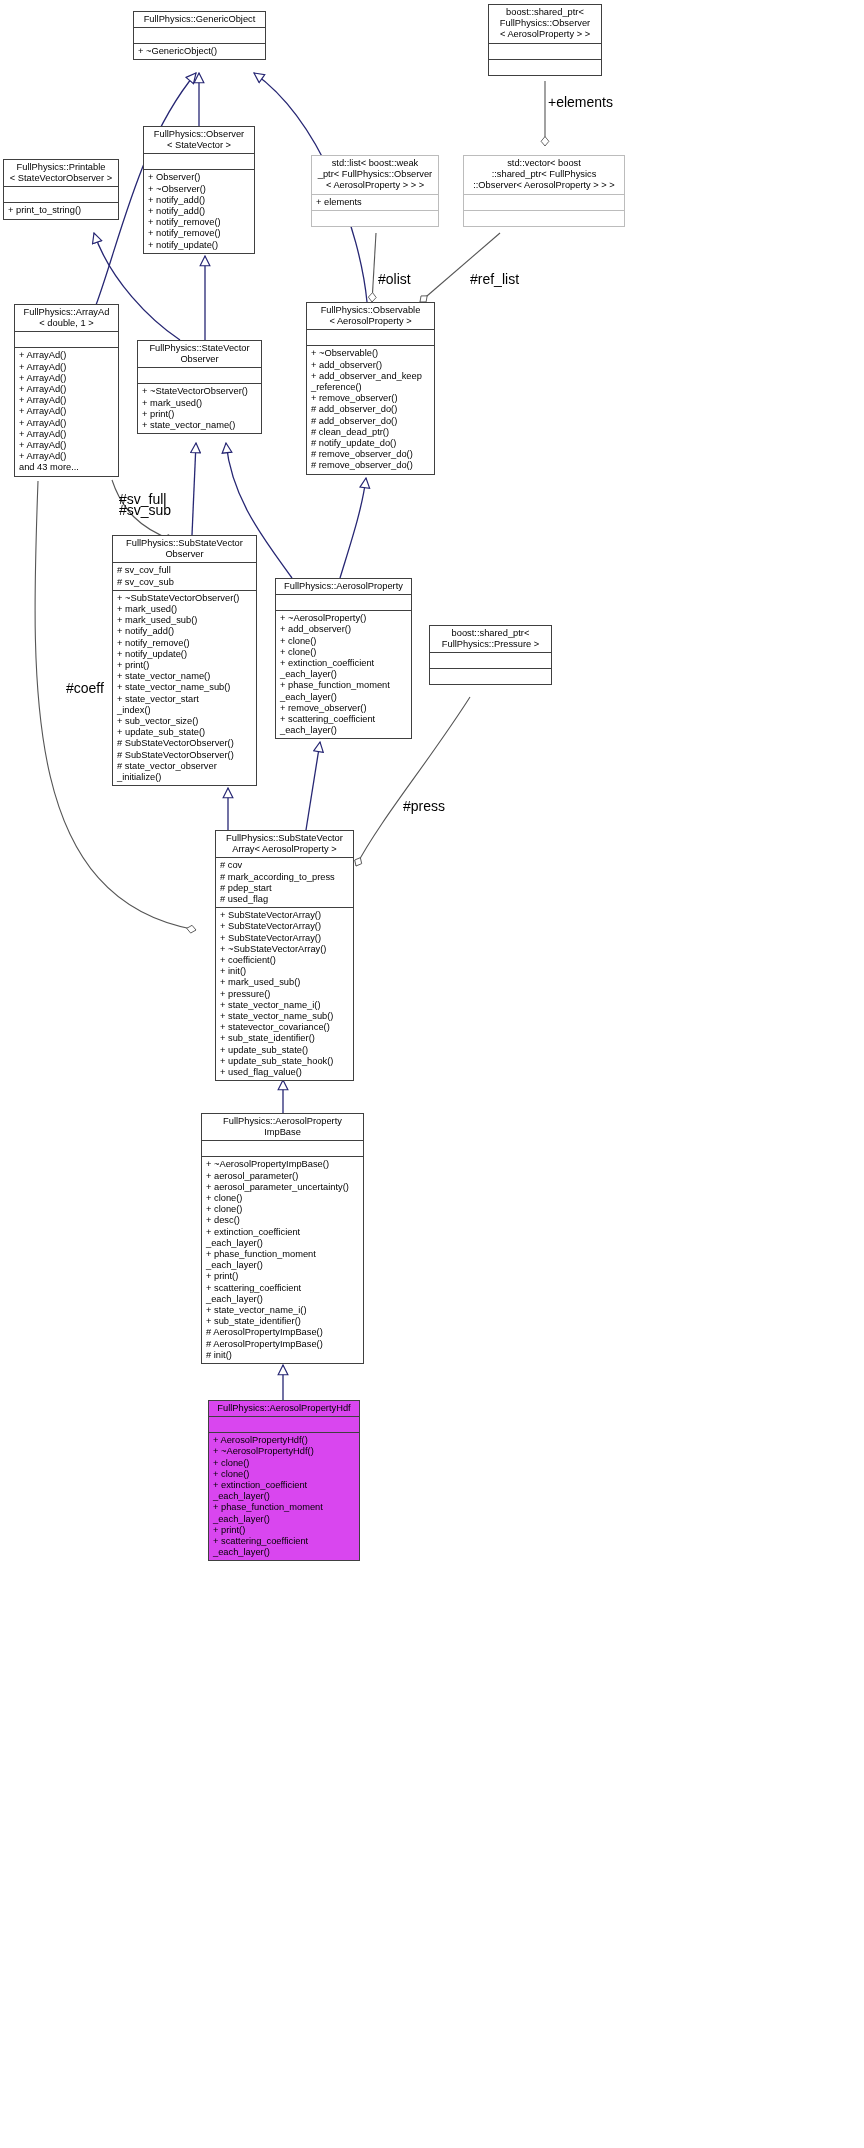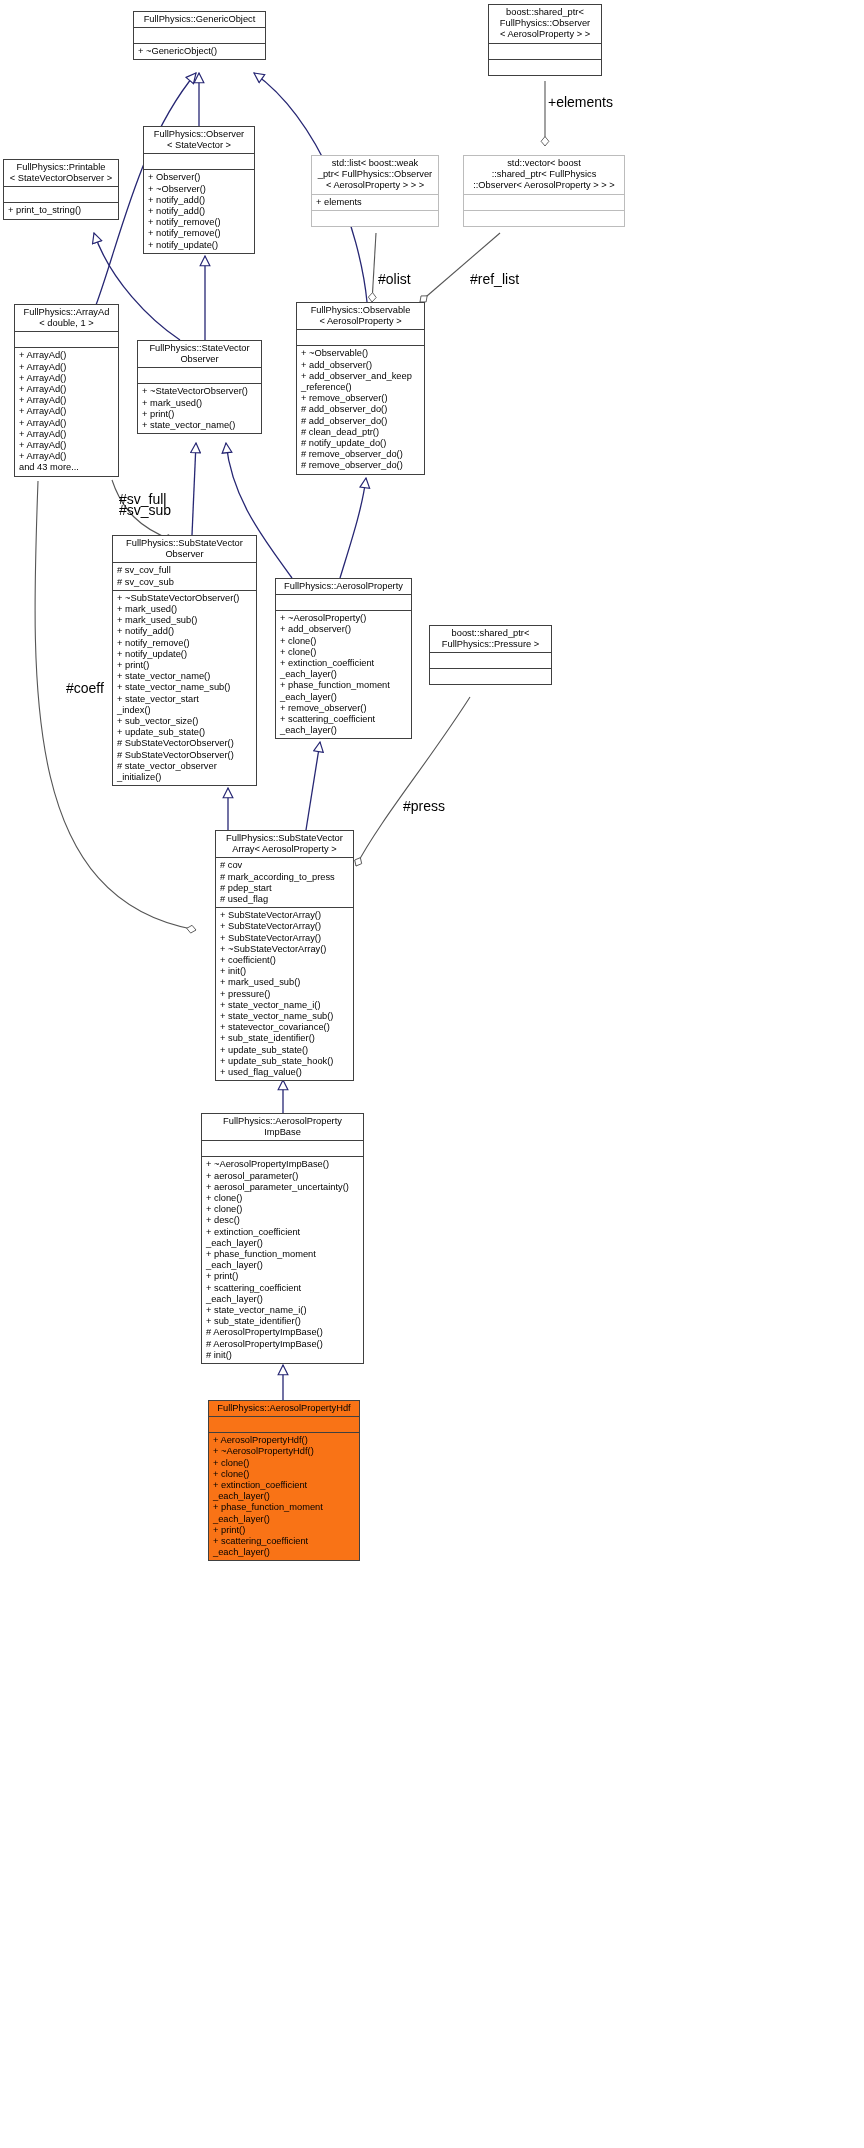--- a/index.html
+++ b/index.html
@@ -33,21 +33,21 @@
     border: 1px solid #404040;
     background: #ffffff;
     font-size: 9.3px;
     line-height: 11.2px;
     color: #000000;
   }
   .node.thin {
     border: 1px solid #bcbcbc;
   }
   .node.filled {
-    background: #f97316;
+    background: #d946ef;
     border: 1px solid #404040;
   }
   .n-title {
     text-align: center;
     padding: 2px 3px 2px 3px;
     white-space: pre-line;
     border-bottom: 1px solid #404040;
   }
   .node.thin .n-title { border-bottom: 1px solid #bcbcbc; }
   .n-attrs {
@@ -171,21 +171,21 @@
   </div>
 
   <div class="node thin" style="left:463px; top:155px; width:162px;">
     <div class="n-title">std::vector&lt; boost
 ::shared_ptr&lt; FullPhysics
 ::Observer&lt; AerosolProperty &gt; &gt; &gt;</div>
     <div class="n-attrs" style="min-height:11px;"></div>
     <div class="n-ops" style="min-height:11px;"></div>
   </div>
 
-  <div class="node" style="left:296px; top:302px; width:129px;">
+  <div class="node" style="left:306px; top:302px; width:129px;">
     <div class="n-title">FullPhysics::Observable
 &lt; AerosolProperty &gt;</div>
     <div class="n-attrs"></div>
     <div class="n-ops">+ ~Observable()
 + add_observer()
 + add_observer_and_keep
 _reference()
 + remove_observer()
 # add_observer_do()
 # add_observer_do()

